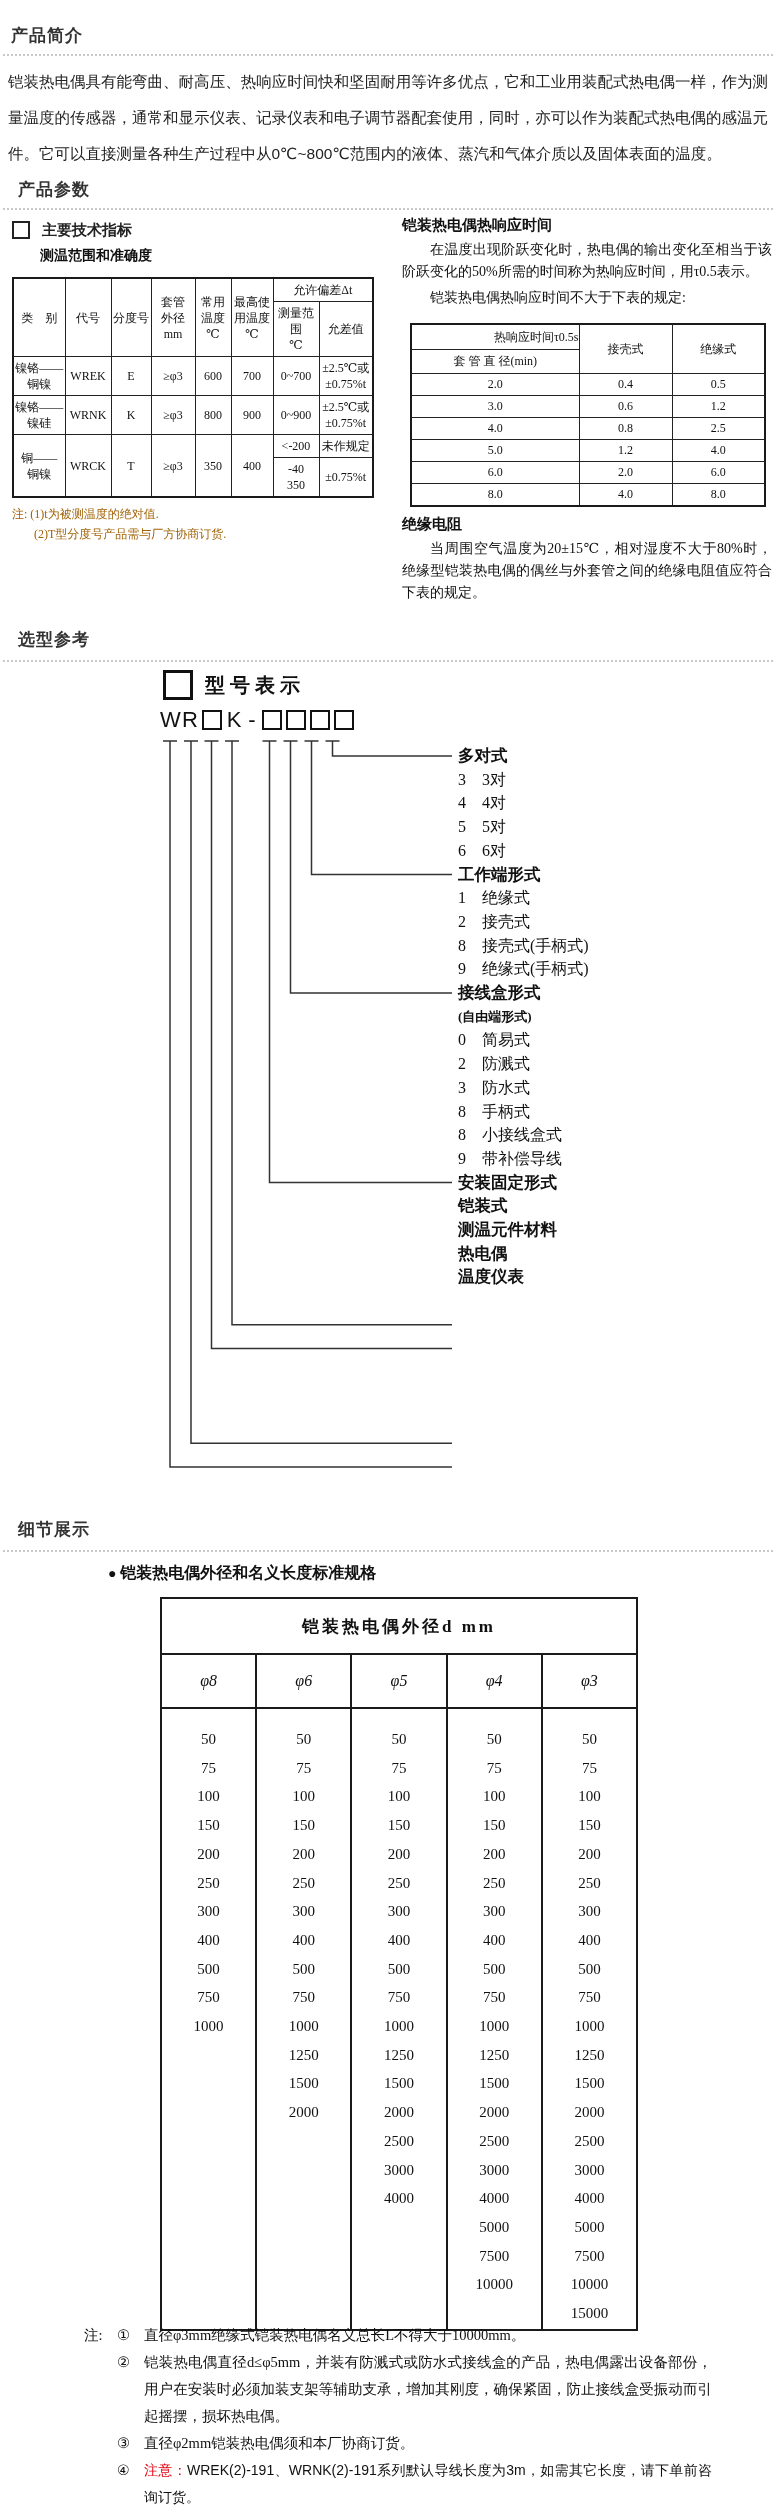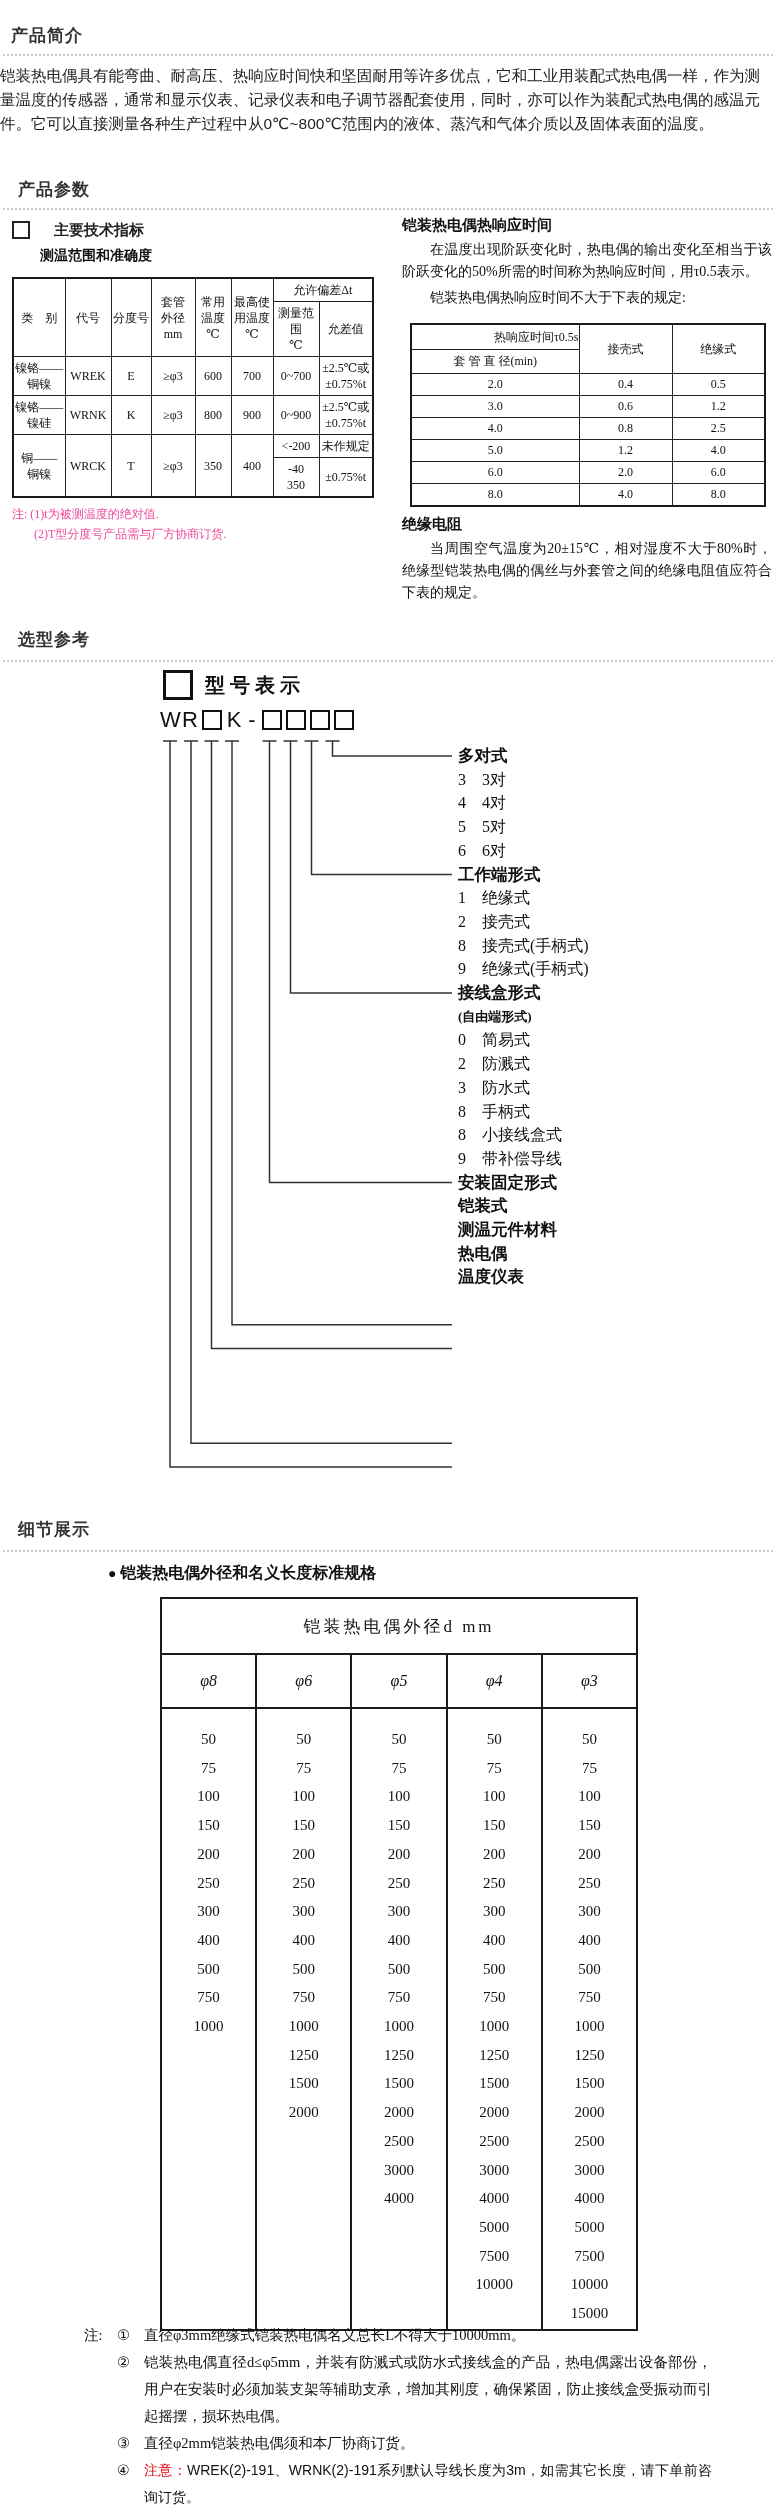--- a/index.html
+++ b/index.html
@@ -4,37 +4,37 @@
 <style>
   html,body{margin:0;padding:0;background:#ffffff;}
   .page{position:relative;width:776px;height:2513px;background:#fff;overflow:hidden;
         font-family:"Liberation Sans","DejaVu Sans",sans-serif;color:#1e1e1e;}
 
   
   .sec-title{position:absolute;margin:0;font-size:17px;font-weight:bold;color:#333;letter-spacing:1px;}
   .dotline{position:absolute;left:3px;right:3px;height:0;border-top:2px dotted #c9c9c9;}
 
   
-  .intro{position:absolute;top:64px;left:0;width:760px;margin:0;font-size:15.5px;line-height:24px;
+  .intro{position:absolute;top:64px;left:8px;width:760px;margin:0;font-size:15.5px;line-height:36px;
          text-align:justify;color:#222;}
 
   
   .col-left{position:absolute;top:220px;left:12px;width:364px;}
-  .chkrow{display:flex;align-items:center;gap:24px;height:20px;}
+  .chkrow{display:flex;align-items:center;gap:12px;height:20px;}
   .chkbox{width:14px;height:14px;border:2px solid #222;display:inline-block;}
   .chktext{font-size:15px;font-weight:bold;color:#222;}
   .tbl-title{margin:7px 0 12px 28px;font-size:14px;font-weight:bold;color:#111;
              font-family:"Liberation Serif","DejaVu Serif",serif;}
   table.t1{border-collapse:collapse;width:360px;table-layout:fixed;
            font-family:"Liberation Serif","DejaVu Serif",serif;font-size:12px;color:#111;
            border:2px solid #1a1a1a;}
   table.t1 th,table.t1 td{border:1px solid #222;text-align:center;vertical-align:middle;
            padding:3px 1px;white-space:pre-line;line-height:16px;font-weight:normal;}
   .t1notes{margin-top:6px;font-family:"Liberation Serif","DejaVu Serif",serif;font-size:12px;
-           line-height:20px;color:#ec4899;}
+           line-height:20px;color:#a16207;}
   .t1notes .ind{padding-left:22px;}
 
   
   .col-right{position:absolute;top:216px;left:402px;width:370px;}
   .rc-h{font-size:15px;font-weight:bold;color:#111;margin:0 0 2px 0;}
   .rc-p{margin:4px 0 0 0;font-size:14px;line-height:22px;text-indent:2em;color:#111;
         font-family:"Liberation Serif","DejaVu Serif",serif;text-align:justify;}
   table.t2{border-collapse:collapse;width:354px;margin:14px 0 8px 8px;table-layout:fixed;
            font-family:"Liberation Serif","DejaVu Serif",serif;font-size:12px;color:#111;
            border:2px solid #1a1a1a;}
@@ -57,21 +57,21 @@
   .dl-h{font-weight:bold;font-size:16.5px;white-space:pre-line;}
   .dl-items{white-space:pre-line;}
   .dl-sub{font-size:13px;font-weight:bold;}
 
   
   .spec-heading{position:absolute;top:1563px;left:108px;font-size:16px;font-weight:bold;color:#111;}
   .spec-heading::before{content:"● ";font-size:14px;}
   table.t3{position:absolute;top:1597px;left:160px;width:478px;border-collapse:collapse;table-layout:fixed;
            font-family:"Liberation Serif","DejaVu Serif",serif;color:#111;border:2px solid #1a1a1a;}
   table.t3 th,table.t3 td{border:2px solid #1a1a1a;}
-  .t3top{height:52px;font-size:17px;font-weight:normal;letter-spacing:3px;text-align:center;}
+  .t3top{height:52px;font-size:17px;font-weight:bold;letter-spacing:3px;text-align:center;}
   .t3dia{height:50px;font-size:16px;font-weight:normal;text-align:center;font-style:italic;}
   .lencell{vertical-align:top;text-align:center;}
   .lenstack{white-space:pre-line;font-size:15px;line-height:28.7px;padding-top:15px;}
 
   
   .notes{position:absolute;top:2322px;left:84px;width:628px;
          font-family:"Liberation Serif","DejaVu Serif",serif;font-size:14.5px;line-height:27px;color:#111;}
   .note-row{display:flex;align-items:flex-start;}
   .note-pre{width:33px;flex:0 0 33px;}
   .note-marker{width:27px;flex:0 0 27px;}

